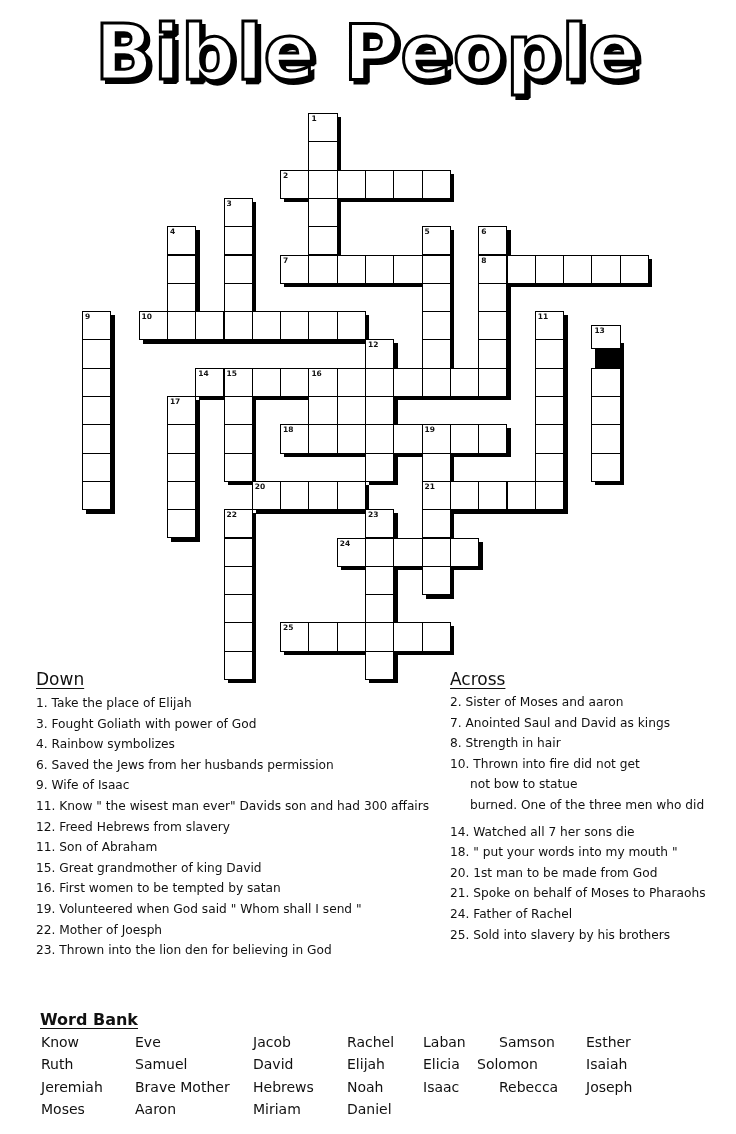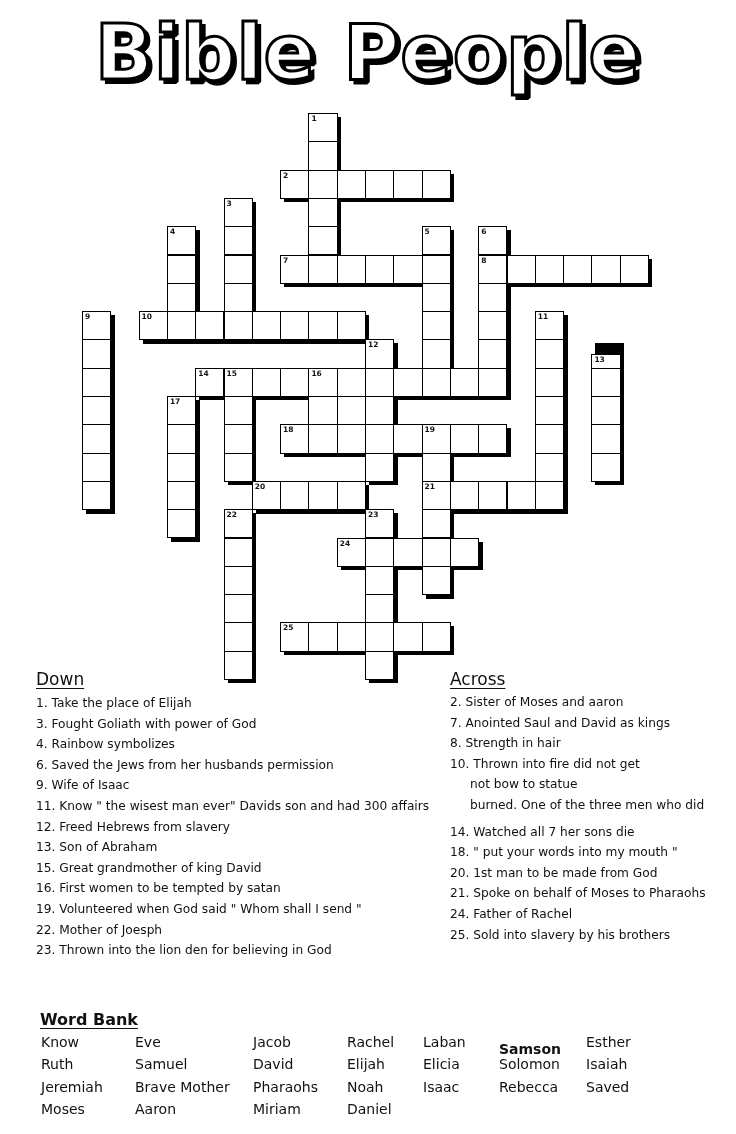--- a/index.html
+++ b/index.html
@@ -241,21 +241,21 @@
     <div class="cell" style="left: 534.8px; top: 424.3px; width: 29.3px; height: 29.3px;"></div>
     <div class="cell" style="left: 534.8px; top: 452.6px; width: 29.3px; height: 29.3px;"></div>
     <div class="cell" style="left: 534.8px; top: 480.9px; width: 29.3px; height: 29.3px;"></div>
     <div class="cell" style="left: 365px; top: 339.4px; width: 29.3px; height: 29.3px;">
       <span class="num">12</span>
     </div>
     <div class="cell" style="left: 365px; top: 367.7px; width: 29.3px; height: 29.3px;"></div>
     <div class="cell" style="left: 365px; top: 396px; width: 29.3px; height: 29.3px;"></div>
     <div class="cell" style="left: 365px; top: 424.3px; width: 29.3px; height: 29.3px;"></div>
     <div class="cell" style="left: 365px; top: 452.6px; width: 29.3px; height: 29.3px;"></div>
-    <div class="cell" style="left: 591.4px; top: 354px; width: 29.3px; height: 24px; padding-left: 16px;">
+    <div class="cell" style="left: 591.4px; top: 325px; width: 29.3px; height: 24px; padding-left: 16px;">
       <span class="num">13</span>
     </div>
     <div class="cell" style="left: 591.4px; top: 367.7px; width: 29.3px; height: 29.3px;"></div>
     <div class="cell" style="left: 591.4px; top: 396px; width: 29.3px; height: 29.3px;"></div>
     <div class="cell" style="left: 591.4px; top: 424.3px; width: 29.3px; height: 29.3px;"></div>
     <div class="cell" style="left: 591.4px; top: 452.6px; width: 29.3px; height: 29.3px;"></div>
     <div class="cell" style="left: 195.2px; top: 367.7px; width: 29.3px; height: 29.3px;">
       <span class="num">14</span>
     </div>
     <div class="cell" style="left: 223.5px; top: 367.7px; width: 51px; height: 29.3px;">
@@ -340,21 +340,21 @@
 
 <div class="section-head" style="left:36px; top:669px;">Down</div>
 <div class="clues" id="down-clues" style="left:36px; top:693px;">
     <div class="clue">1. Take the place of Elijah</div>
     <div class="clue">3. Fought Goliath with power of God</div>
     <div class="clue">4. Rainbow symbolizes</div>
     <div class="clue">6. Saved the Jews from her husbands permission</div>
     <div class="clue">9. Wife of Isaac</div>
     <div class="clue">11. Know " the wisest man ever" Davids son and had 300 affairs</div>
     <div class="clue">12. Freed Hebrews from slavery</div>
-    <div class="clue">13. Son of Abraham</div>
+    <div class="clue">11. Son of Abraham</div>
     <div class="clue">15. Great grandmother of king David</div>
     <div class="clue">16. First women to be tempted by satan</div>
     <div class="clue">19. Volunteered when God said " Whom shall I send "</div>
     <div class="clue">22. Mother of Joesph</div>
     <div class="clue">23. Thrown into the lion den for believing in God</div>
   </div>
 
 <div class="section-head" style="left:450px; top:669px;">Across</div>
 <div class="clues" id="across-clues" style="left:450px; top:692px;">
     <div class="clue">2. Sister of Moses and aaron</div>
@@ -369,33 +369,33 @@
     <div class="clue">25. Sold into slavery by his brothers</div>
   </div>
 
 <div class="bank-head">Word Bank</div>
 <div class="bank" id="bank">
     <span class="bank-item" style="left: 0px; top: 0px;">Know</span>
     <span class="bank-item" style="left: 94px; top: 0px;">Eve</span>
     <span class="bank-item" style="left: 212px; top: 0px;">Jacob</span>
     <span class="bank-item" style="left: 306px; top: 0px;">Rachel</span>
     <span class="bank-item" style="left: 382px; top: 0px;">Laban</span>
-    <span class="bank-item" style="left: 458px; top: 7px; font-weight: bold;">Samson</span>
+    <span class="bank-item" style="left: 458px; top: 0px;">Samson</span>
     <span class="bank-item" style="left: 545px; top: 0px;">Esther</span>
     <span class="bank-item" style="left: 0px; top: 22.3px;">Ruth</span>
     <span class="bank-item" style="left: 94px; top: 22.3px;">Samuel</span>
     <span class="bank-item" style="left: 212px; top: 22.3px;">David</span>
     <span class="bank-item" style="left: 306px; top: 22.3px;">Elijah</span>
     <span class="bank-item" style="left: 382px; top: 22.3px;">Elicia</span>
-    <span class="bank-item" style="left: 458px; top: 22.3px;">Solomon</span>
+    <span class="bank-item" style="left: 436px; top: 22.3px;">Solomon</span>
     <span class="bank-item" style="left: 545px; top: 22.3px;">Isaiah</span>
     <span class="bank-item" style="left: 0px; top: 44.6px;">Jeremiah</span>
     <span class="bank-item" style="left: 94px; top: 44.6px;">Brave Mother</span>
-    <span class="bank-item" style="left: 212px; top: 44.6px;">Pharaohs</span>
+    <span class="bank-item" style="left: 212px; top: 44.6px;">Hebrews</span>
     <span class="bank-item" style="left: 306px; top: 44.6px;">Noah</span>
     <span class="bank-item" style="left: 382px; top: 44.6px;">Isaac</span>
     <span class="bank-item" style="left: 458px; top: 44.6px;">Rebecca</span>
-    <span class="bank-item" style="left: 545px; top: 44.6px;">Saved</span>
+    <span class="bank-item" style="left: 545px; top: 44.6px;">Joseph</span>
     <span class="bank-item" style="left: 0px; top: 66.9px;">Moses</span>
     <span class="bank-item" style="left: 94px; top: 66.9px;">Aaron</span>
     <span class="bank-item" style="left: 212px; top: 66.9px;">Miriam</span>
     <span class="bank-item" style="left: 306px; top: 66.9px;">Daniel</span>
   </div>
 
 </body></html>

